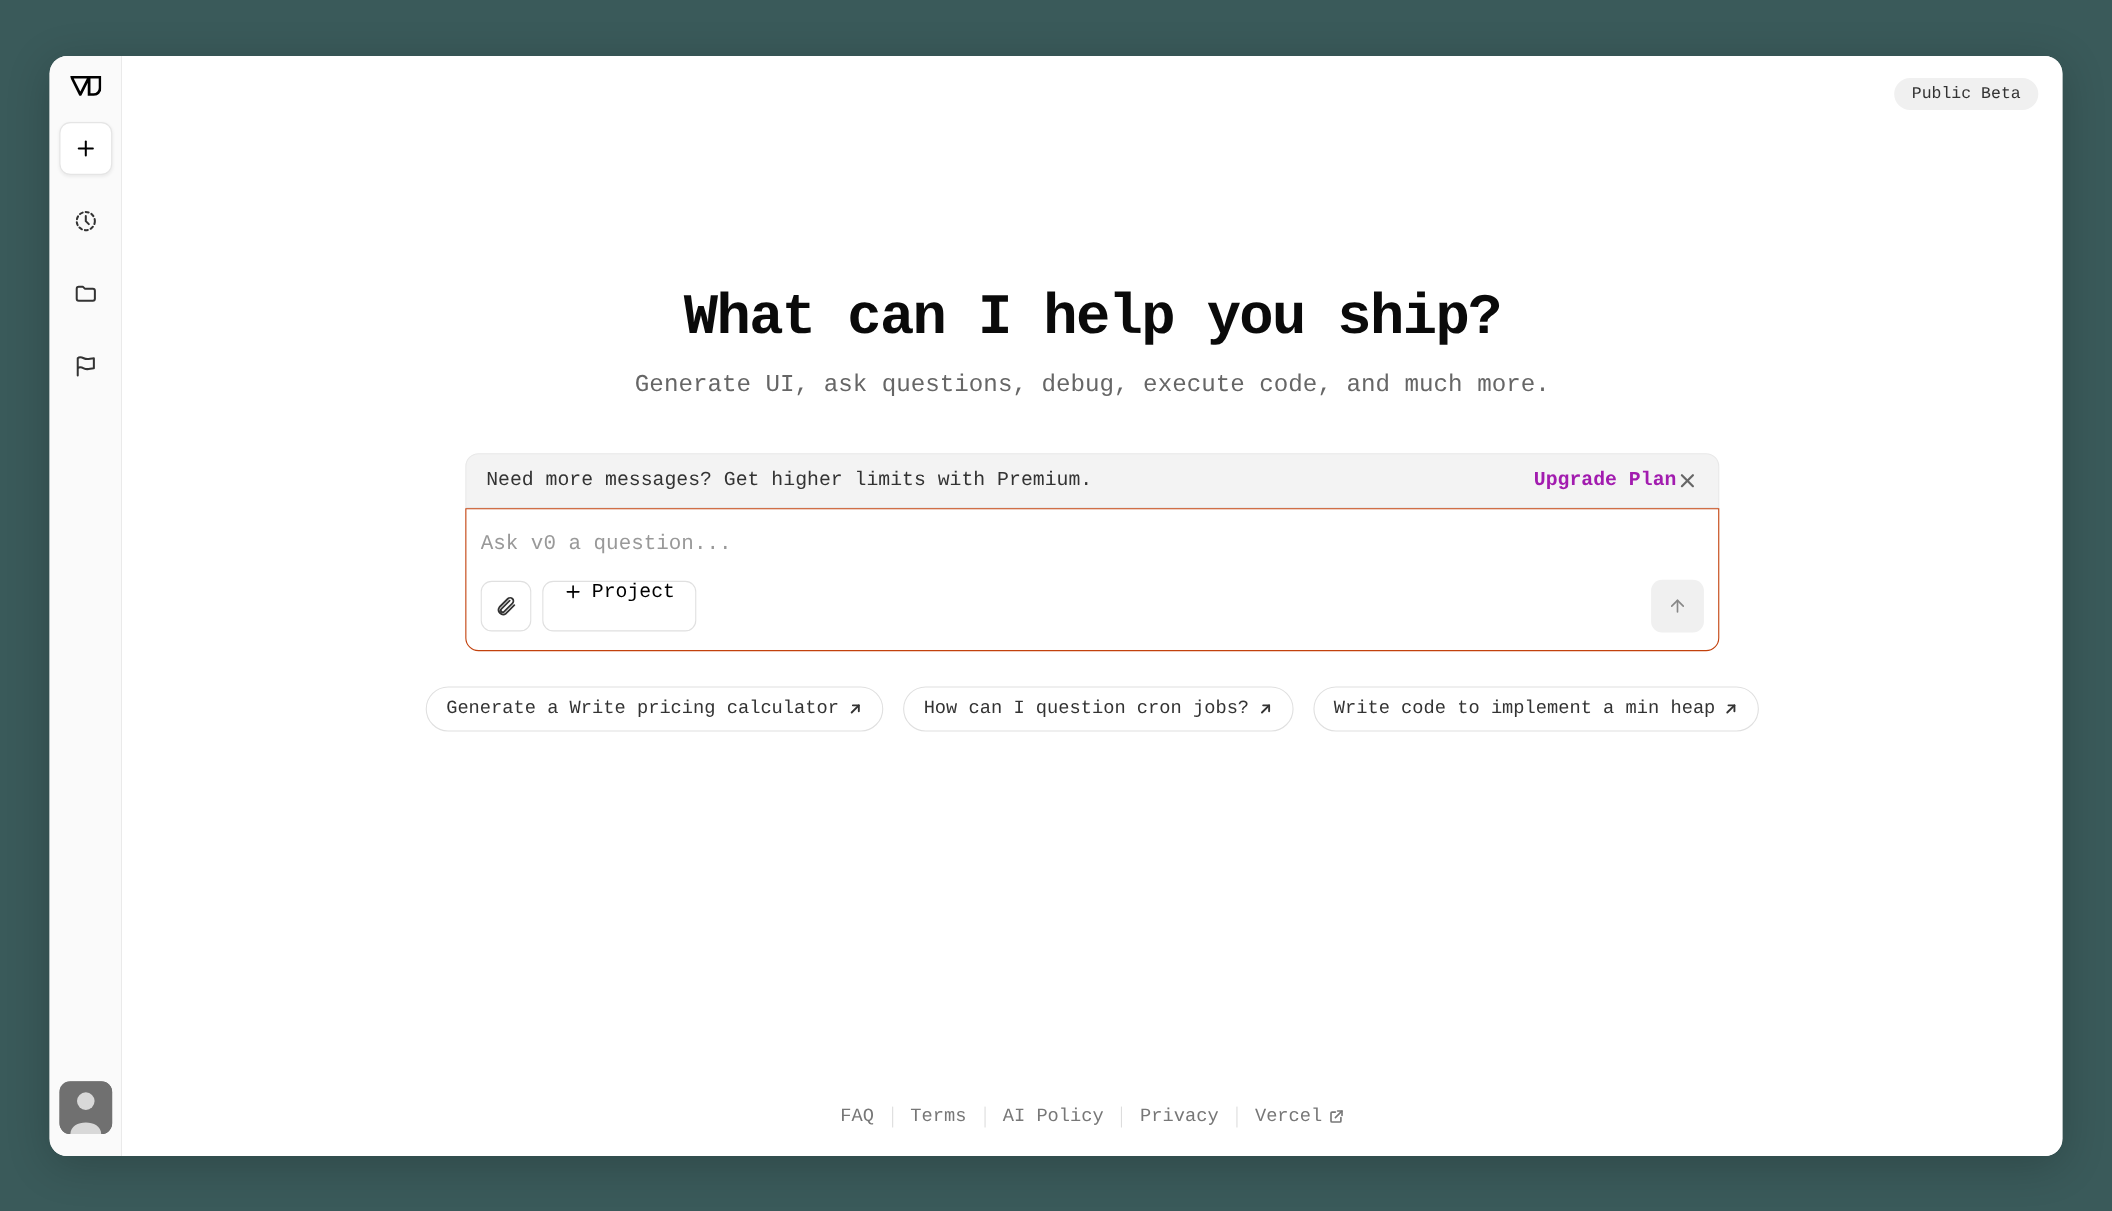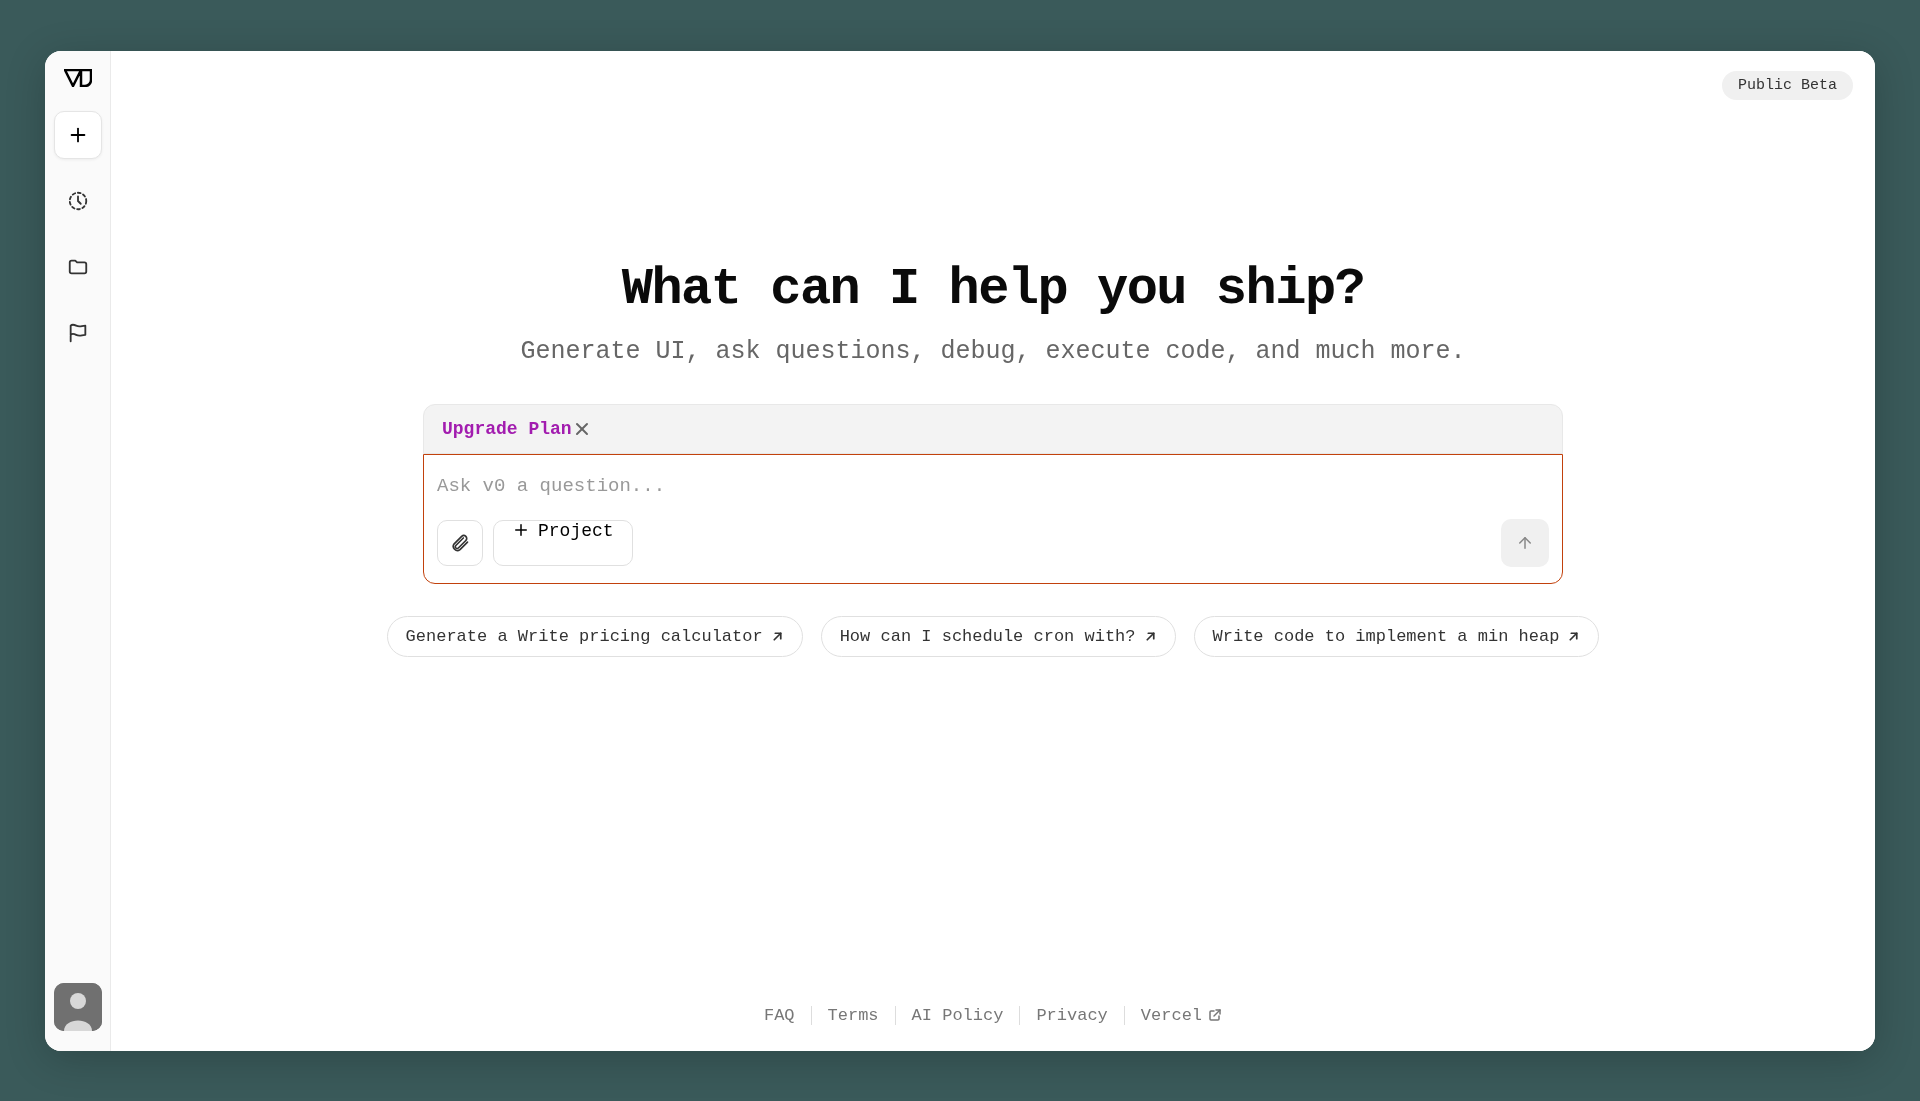--- a/index.html
+++ b/index.html
@@ -107,23 +107,23 @@
       padding-top: 140px;
     }
     .heading {
       font-size: 52px;
       font-weight: 700;
       letter-spacing: -1.5px;
       color: #0a0a0a;
       margin-bottom: 18px;
     }
     .subheading {
-      font-size: 25px;
+      font-size: 22px;
       color: #666;
-      margin-bottom: 38px;
+      margin-bottom: 50px;
       text-align: right;
     }
     .prompt-container {
       width: 1140px;
       max-width: 92%;
     }
     .banner {
       background: #f3f3f3;
       border: 1px solid #e8e8e8;
       border-radius: 12px 12px 0 0;
@@ -306,20 +306,21 @@
     <div class="top-bar">
       <div class="public-beta">Public Beta</div>
     </div>
 
     <div class="content">
       <h1 class="heading">What can I help you ship?</h1>
       <p class="subheading">Generate UI, ask questions, debug, execute code, and much more.</p>
 
       <div class="prompt-container">
         <div class="banner">
+          <span class="banner-text">Need more messages? Get higher limits with Premium.</span>
           <span class="upgrade-link">Upgrade Plan</span>
           <span class="banner-close">
             <span>
               <svg width="14" height="14" viewBox="0 0 14 14" stroke="#666" stroke-width="2" stroke-linecap="round">
                   <line x1="2" y1="2" x2="12" y2="12"></line>
                   <line x1="12" y1="2" x2="2" y2="12"></line>
                 </svg>
             </span>
           </span>
         </div>
@@ -359,21 +360,21 @@
         <button class="suggestion-pill">
           <span>Generate a Write pricing calculator</span>
           <span>
               <svg width="13" height="13" viewBox="0 0 12 12" fill="none" stroke="#333" stroke-width="1.6" stroke-linecap="round" stroke-linejoin="round">
                 <line x1="3" y1="9" x2="9" y2="3"></line>
                 <polyline points="4 3 9 3 9 8"></polyline>
               </svg>
             </span>
         </button>
         <button class="suggestion-pill">
-          <span>How can I schedule cron with?</span>
+          <span>How can I question cron jobs?</span>
           <span>
               <svg width="13" height="13" viewBox="0 0 12 12" fill="none" stroke="#333" stroke-width="1.6" stroke-linecap="round" stroke-linejoin="round">
                 <line x1="3" y1="9" x2="9" y2="3"></line>
                 <polyline points="4 3 9 3 9 8"></polyline>
               </svg>
             </span>
         </button>
         <button class="suggestion-pill">
           <span>Write code to implement a min heap</span>
           <span>

